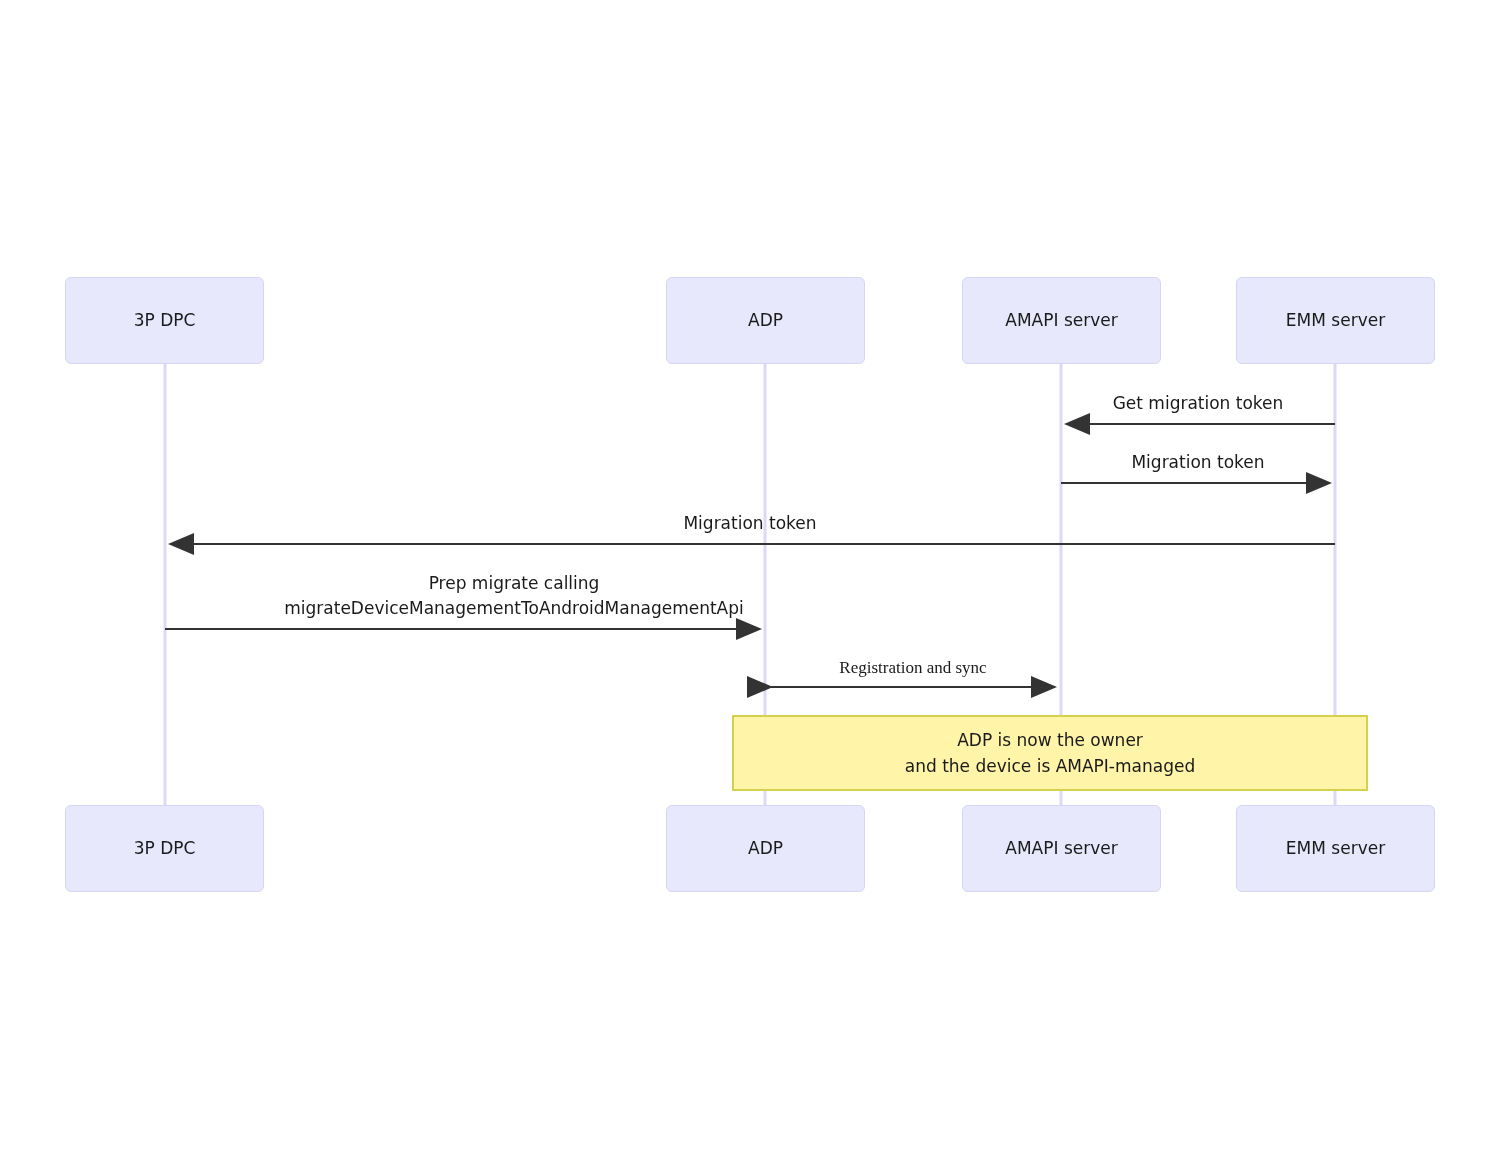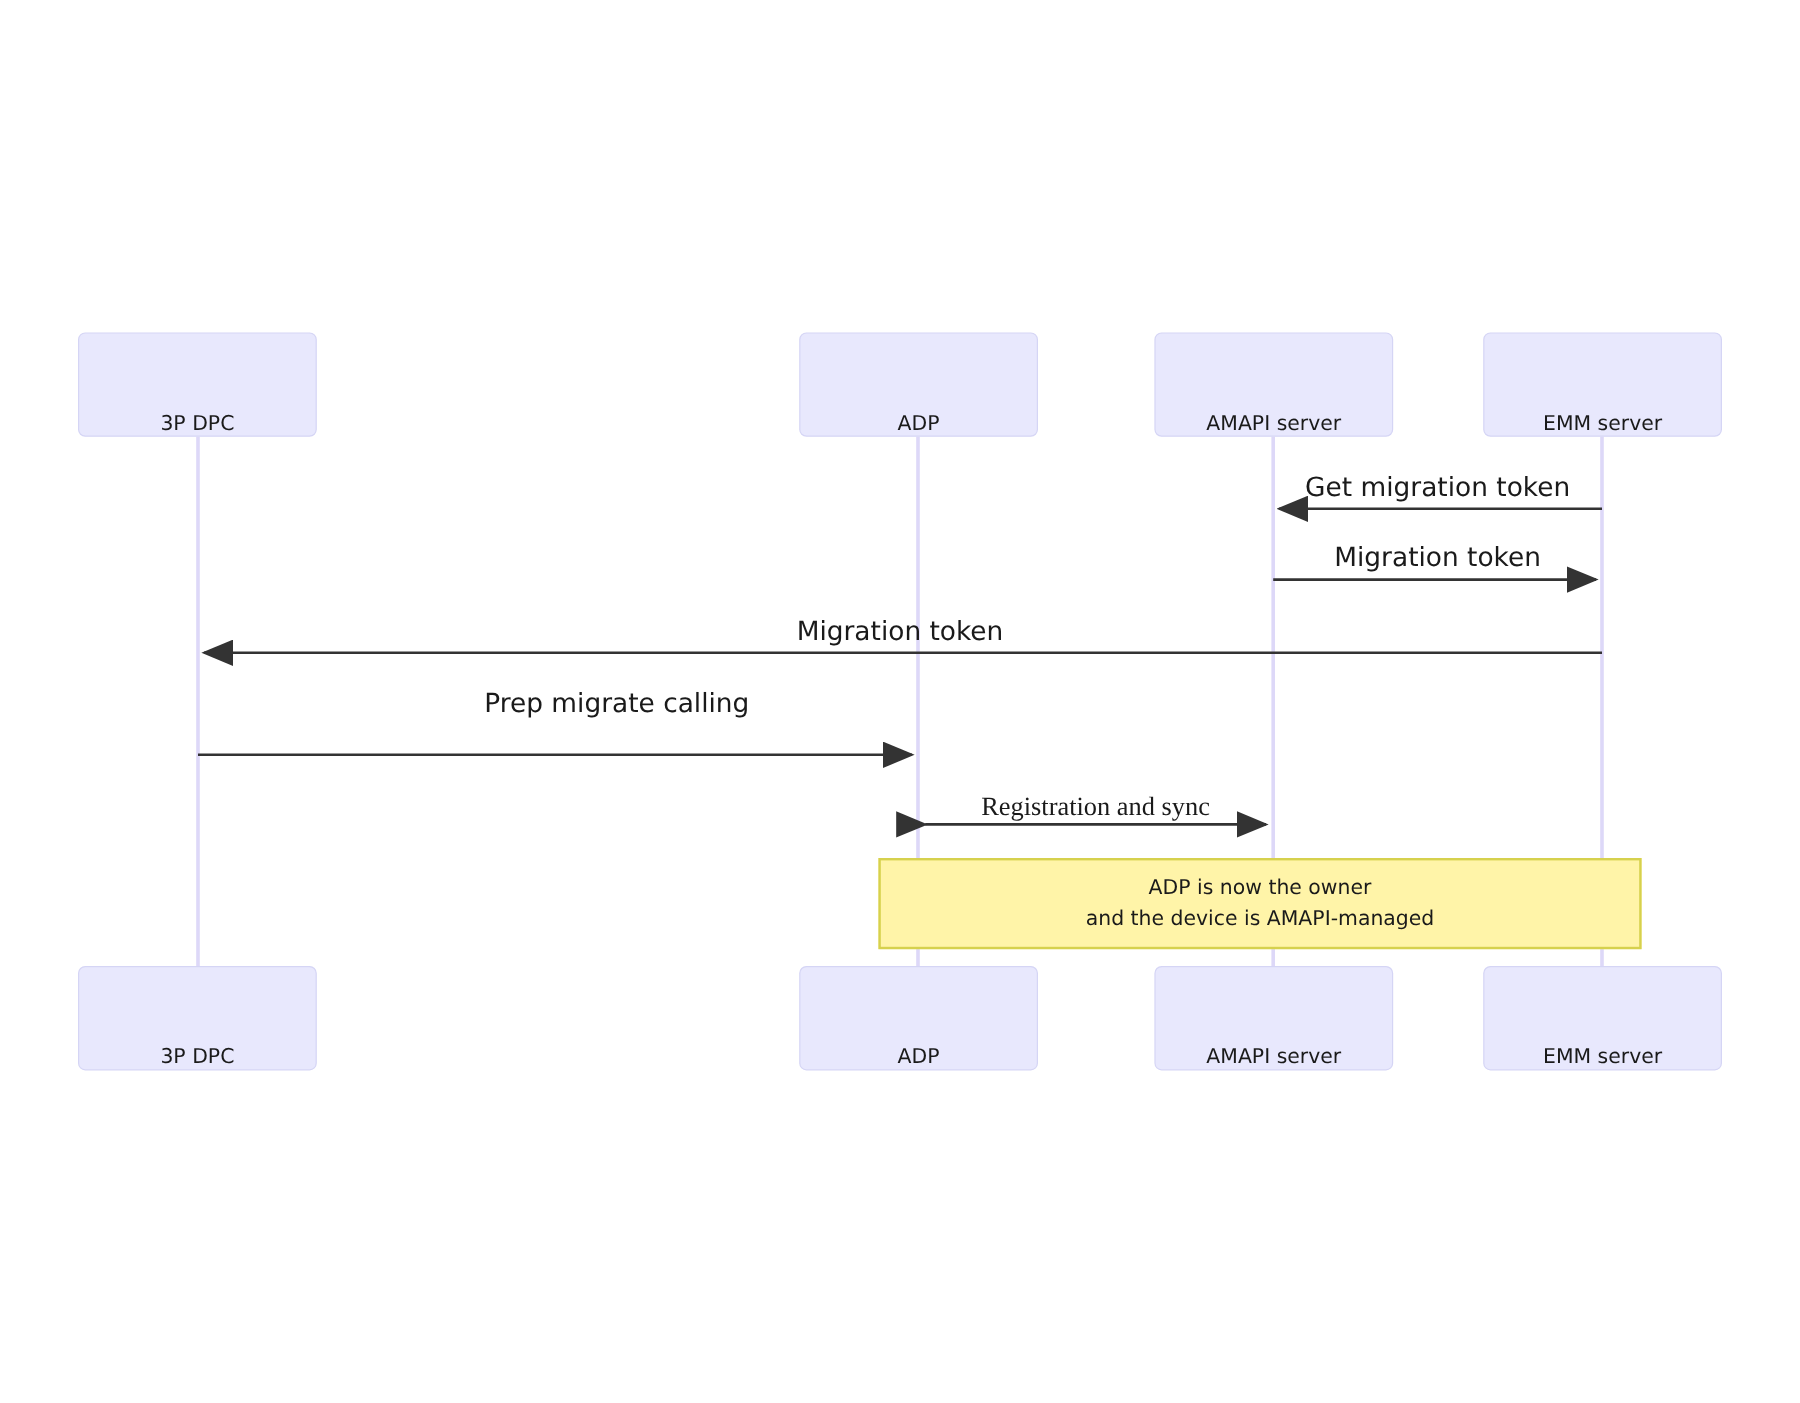--- a/index.html
+++ b/index.html
@@ -27,21 +27,21 @@
     height: 1169px;
     overflow: visible;
   }
   .participant-box {
     position: absolute;
     box-sizing: border-box;
     background: #e8e8fd;
     border: 1px solid #d5d5f5;
     border-radius: 6px;
     display: flex;
-    align-items: flex-end;
+    align-items: center;
     justify-content: center;
   }
   .participant-label {
     font-size: 17px;
     color: #1a1a1a;
     font-family: "DejaVu Sans", sans-serif;
     line-height: 1.2;
     text-align: center;
     white-space: nowrap;
   }
@@ -57,21 +57,21 @@
   }
   .note-line {
     font-size: 17px;
     color: #1a1a1a;
     line-height: 1.55;
     text-align: center;
     white-space: nowrap;
   }
   .msg-label {
     position: absolute;
-    font-size: 22px;
+    font-size: 17px;
     color: #1a1a1a;
     line-height: 1.45;
     text-align: center;
     white-space: nowrap;
     transform: translateX(-50%);
   }
 </style>
 </head>
 <body>
 
@@ -130,20 +130,21 @@
   <div class="msg-label" style="left:1198px; top:450px;">
     <div>Migration token</div>
   </div>
 
   <div class="msg-label" style="left:750px; top:511px;">
     <div>Migration token</div>
   </div>
 
   <div class="msg-label" style="left:466px; top:571px;margin-left:48px;">
     <div>Prep migrate calling</div>
+    <div>migrateDeviceManagementToAndroidManagementApi</div>
   </div>
 
   <div class="msg-label" style="left:913px; top:656px;font-family:Liberation Serif, serif;">
     <div>Registration and sync</div>
   </div>
 
   <div class="note-box" style="left:732px; top:715px; width:636px; height:76px;">
     <div class="note-line">ADP is now the owner</div>
     <div class="note-line">and the device is AMAPI-managed</div>
   </div>

